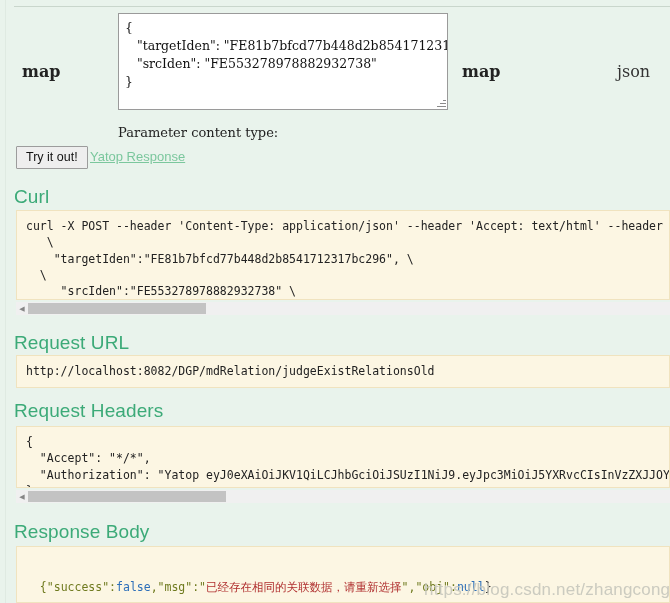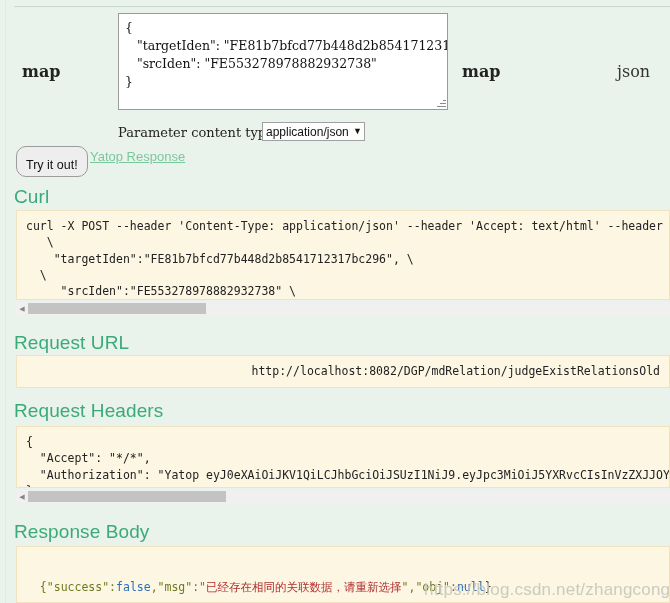--- a/index.html
+++ b/index.html
@@ -141,28 +141,28 @@
     position: absolute;
     left: 0;
     top: 146px;
     width: 670px;
     height: 28px;
   }
   .tryout-btn {
     position: absolute;
     left: 16px;
     top: 0px;
-    padding: 11px 9px 4px 9px;
+    padding: 3px 9px 4px 9px;
     border: 1px solid #9c9c9c;
     background: #eeeeee;
     font-family: "Liberation Sans", sans-serif;
     font-size: 12.5px;
     color: #111;
     cursor: pointer;
-    border-radius: 10px;
+    border-radius: 1px;
   }
   .hide-response {
     position: absolute;
     left: 90px;
     top: 3px;
     font-family: "Liberation Sans", sans-serif;
     font-size: 13px;
     color: #7bc79d;
     text-decoration: underline;
     cursor: pointer;
@@ -254,45 +254,41 @@
       <span></span>
       <span></span>
   </div>
 
   <div class="param-label c3">map</div>
   <div class="param-label c4">json</div>
 </div>
 
 <div class="contenttype-row">
   <div class="contenttype-label">Parameter content type:</div>
-  <div class="contenttype-select">
-    <span>application/json</span>
-    <span class="caret">▼</span>
-  </div>
 </div>
 
 <div class="tryout-row">
   <button class="tryout-btn">Try it out!</button>
   <a class="hide-response">Yatop Response</a>
 </div>
 
 <div class="section-title" style="top:186px;">Curl</div>
 <div class="code-block" style="top:210px; width:654px; height:90px;">curl -X POST --header 'Content-Type: application/json' --header 'Accept: text/html' --header 'Auth
    \
     "targetIden":"FE81b7bfcd77b448d2b8541712317bc296", \
   \
      "srcIden":"FE553278978882932738" \
  }' 'http://localhost:8082/DGP/mdRelation/judgeExistRelationsOld'</div>
 <div class="hscroll" style="left:16px; top:302px; width:654px;">
   <div class="arrow">◀</div>
   <div class="thumb" style="width:178px;"></div>
 </div>
 
 <div class="section-title" style="top:332px;">Request URL</div>
-<div class="code-block" style="top:355px; width:654px; height:33px; text-align:right;">http://localhost:8082/DGP/mdRelation/judgeExistRelationsOld</div>
+<div class="code-block" style="top:355px; width:654px; height:33px; ">http://localhost:8082/DGP/mdRelation/judgeExistRelationsOld</div>
 
 <div class="section-title" style="top:400px;">Request Headers</div>
 <div class="code-block" style="top:426px; width:654px; height:62px;">{
   "Accept": "*/*",
   "Authorization": "Yatop eyJ0eXAiOiJKV1QiLCJhbGciOiJSUzI1NiJ9.eyJpc3MiOiJ5YXRvcCIsInVzZXJJOYW11Ijo
 }</div>
 <div class="hscroll" style="left:16px; top:490px; width:654px;">
   <div class="arrow">◀</div>
   <div class="thumb" style="width:198px;"></div>
 </div>

